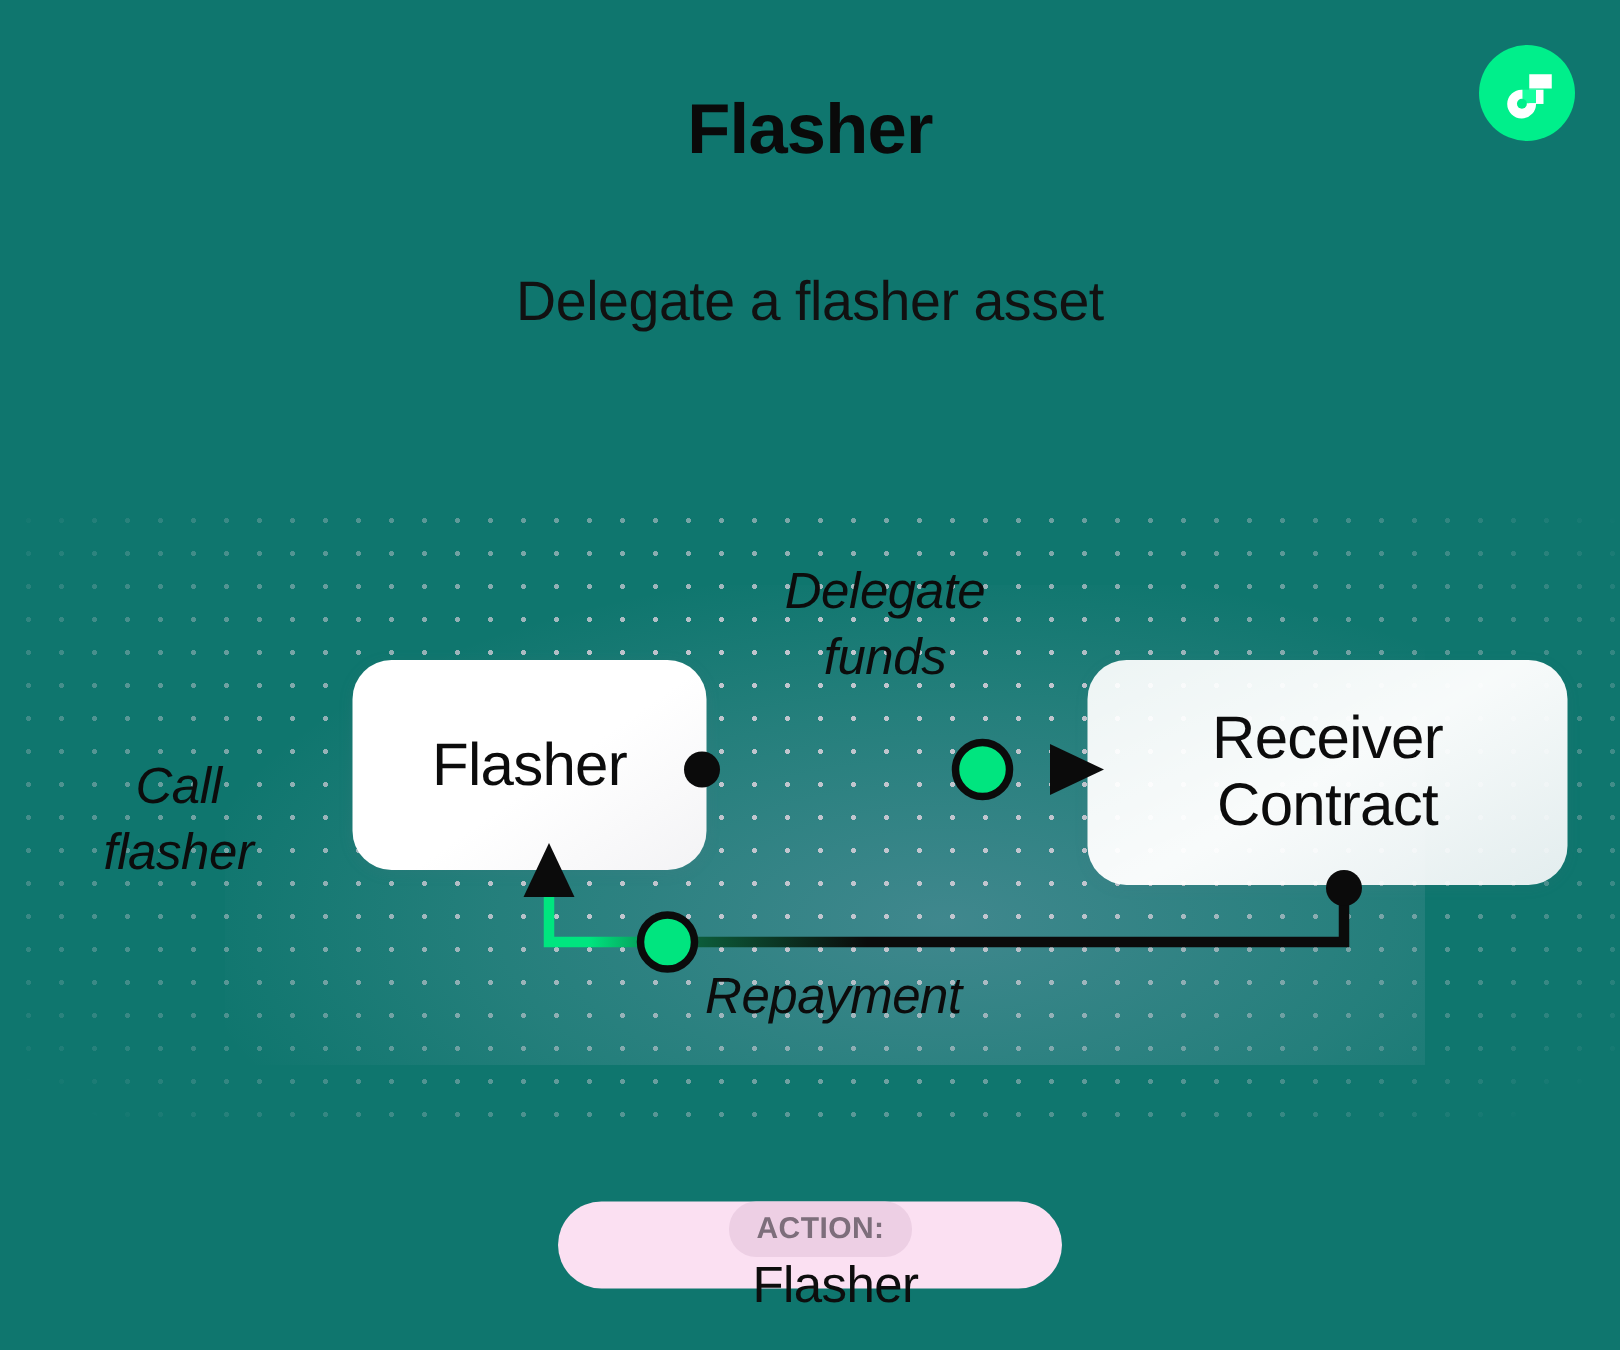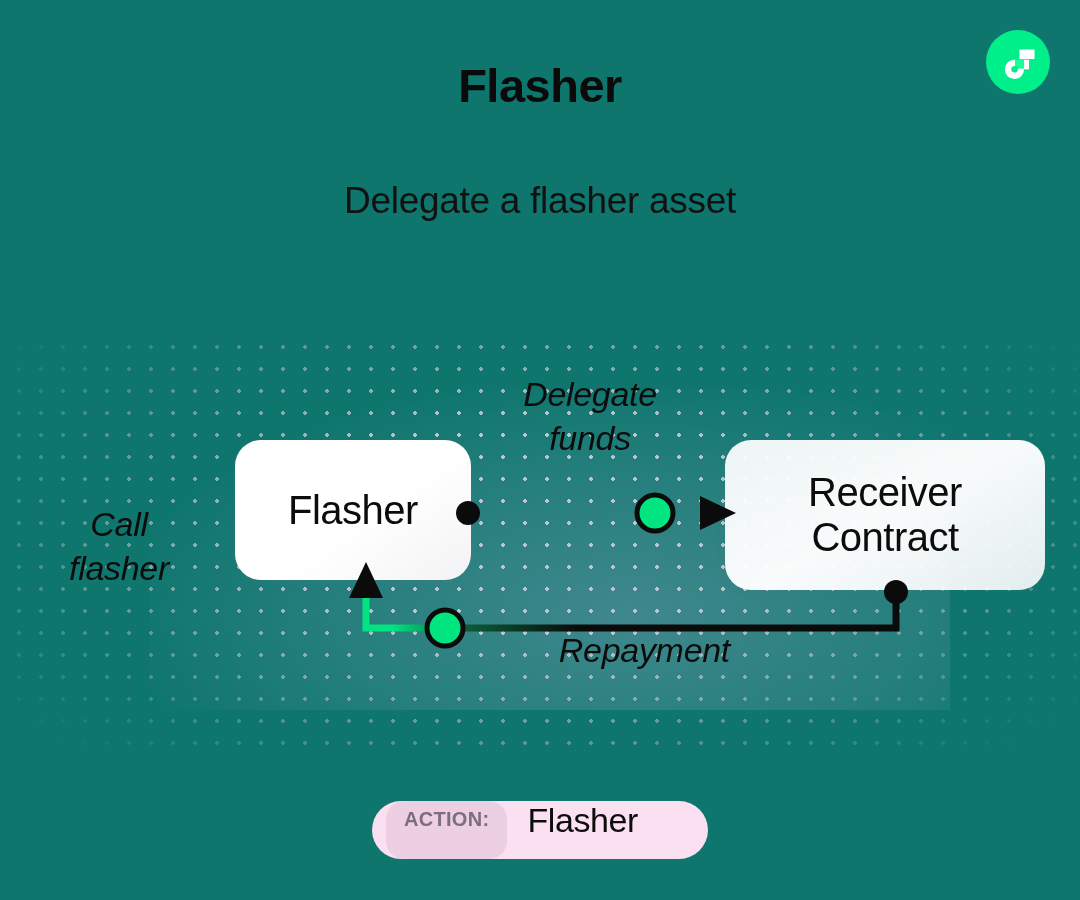--- a/index.html
+++ b/index.html
@@ -128,43 +128,45 @@
     font-style: italic;
     font-size: 34px;
     color: #0c0c0c;
     line-height: 1.3;
     letter-spacing: -0.3px;
     text-align: center;
     white-space: pre-line;
   }
   #label-call     { left: 24px;  top: 140px; width: 190px; margin-top: 32px; }
   #label-delegate { left: 470px; top: 42px;  width: 240px; }
-  #label-repay    { left: 470px; top: 298px; width: 260px; text-align: right; }
+  #label-repay    { left: 470px; top: 312px; width: 260px; text-align: left; }
 
   
   .edges {
     position: absolute;
     inset: 0;
     width: 1080px;
     height: 430px;
     overflow: visible;
   }
 
   
   .badge {
     position: absolute;
     left: 372px;
     top: 801px;
     width: 336px;
     height: 58px;
     background: #fbe0f2;
     border-radius: 29px;
     display: flex;
+    align-items: center;
     padding-left: 14px;
     box-sizing: border-box;
+    flex-direction: column;
   }
   .badge-tag {
     background: #edcfe4;
     color: #7d6e7b;
     font-size: 20px;
     font-weight: bold;
     letter-spacing: 0.3px;
     border-radius: 18px;
     padding: 7px 18px;
   }

